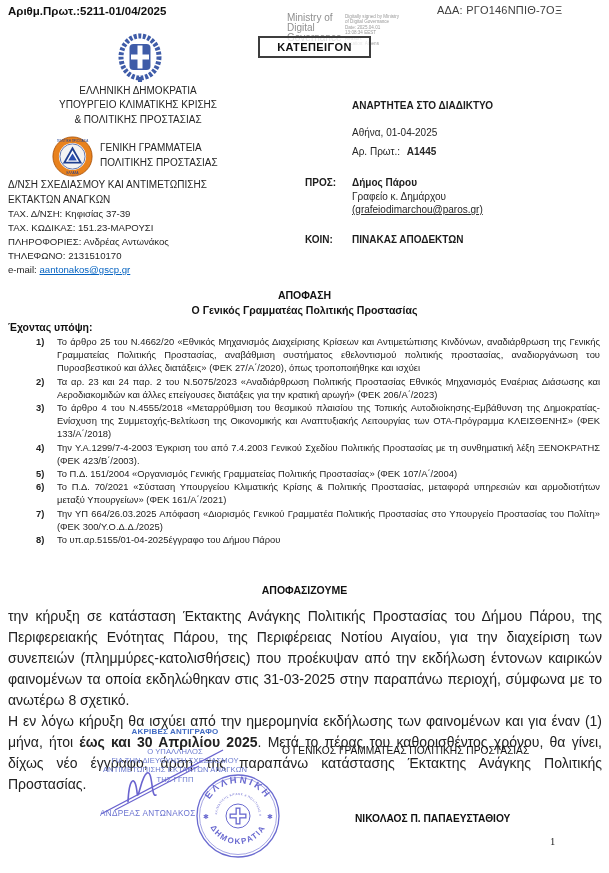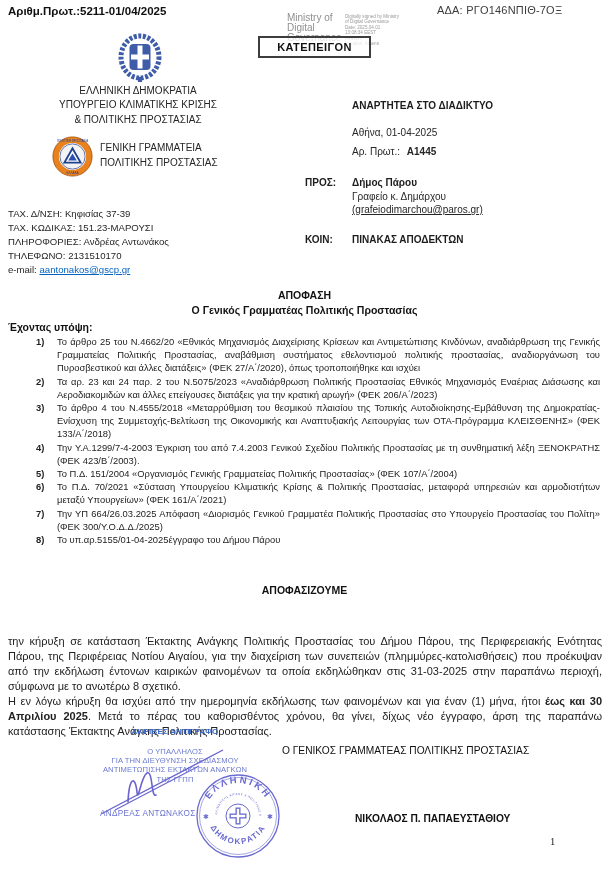--- a/index.html
+++ b/index.html
@@ -24,21 +24,21 @@
   .lh { font-size:10px; line-height:14.5px; color:#262626; }
   .lh-sm { font-size:9.6px; line-height:14px; color:#262626; }
   .link { color:#0563c1; text-decoration:underline; cursor:pointer; }
   .rc-label { font-size:10px; font-weight:bold; color:#1c1c1c; }
   .rc-text { font-size:10px; color:#262626; }
   .hd { font-size:10.5px; font-weight:bold; color:#111; }
   .list { font-size:9.4px; line-height:13.2px; color:#222; }
   .list ol { list-style:none; counter-reset:c; }
   .list li { counter-increment:c; position:relative; padding-left:27px; text-align:justify; }
   .list li::before { content:counter(c) ")"; position:absolute; left:6px; font-weight:bold; }
-  .para { font-size:11px; line-height:15px; color:#222;margin-top:28px; }
+  .para { font-size:14px; line-height:21px; color:#222; }
   .blue-cap { color:#3f6ac4; font-weight:bold; font-size:8px; letter-spacing:.2px; }
   .blue-block { color:#6a79cf; font-size:7.6px; line-height:9.2px; letter-spacing:.1px; }
   .blue-name { color:#6a72d0; font-size:8.2px; letter-spacing:.3px; }
   .sec-title { font-size:10.2px; font-weight:normal; color:#101010; }
   .sec-name { font-size:10.2px; font-weight:bold; color:#101010; }
   .pageno { font-size:10.5px; color:#222; font-family:"Liberation Serif", serif; }
   svg text { font-family:"Liberation Sans", sans-serif; }
 </style>
 </head>
 <body>
@@ -86,20 +86,22 @@
       <path d="M20.5 14.2 L27.1 25.7 L13.9 25.7 Z" fill="#ffffff"></path>
       <path d="M20.5 17.4 L24.8 24.4 L16.2 24.4 Z" fill="#2b4fae"></path>
       <text x="20.5" y="6.3" text-anchor="middle" font-size="3" fill="#1f3f8f">ΠΟΛΙΤΙΚΗ ΠΡΟΣΤΑΣΙΑ</text>
       <text x="20.5" y="37.8" text-anchor="middle" font-size="3" fill="#1f3f8f">ΕΛΛΑΔΑ</text>
     </svg>
   </div>
 
   <div class="abs lh pre" style="left:100px; top:141px;">ΓΕΝΙΚΗ ΓΡΑΜΜΑΤΕΙΑ
 ΠΟΛΙΤΙΚΗΣ ΠΡΟΣΤΑΣΙΑΣ</div>
 
+  <div class="abs lh pre" style="left:8px; top:178px; width:320px;">Δ/ΝΣΗ ΣΧΕΔΙΑΣΜΟΥ ΚΑΙ ΑΝΤΙΜΕΤΩΠΙΣΗΣ
+ΕΚΤΑΚΤΩΝ ΑΝΑΓΚΩΝ</div>
 
   <div class="abs lh-sm" style="left:8px; top:207px;">ΤΑΧ. Δ/ΝΣΗ: Κηφισίας 37-39</div>
   <div class="abs lh-sm" style="left:8px; top:221px;">ΤΑΧ. ΚΩΔΙΚΑΣ: 151.23-ΜΑΡΟΥΣΙ</div>
   <div class="abs lh-sm" style="left:8px; top:235px;">ΠΛΗΡΟΦΟΡΙΕΣ: Ανδρέας Αντωνάκος</div>
   <div class="abs lh-sm" style="left:8px; top:249px;">ΤΗΛΕΦΩΝΟ: 2131510170</div>
   <div class="abs lh-sm" style="left:8px; top:263px;">
     <span>e-mail:</span>
     <span class="link" style="margin-left:0;">aantonakos@gscp.gr</span>
   </div>
 

